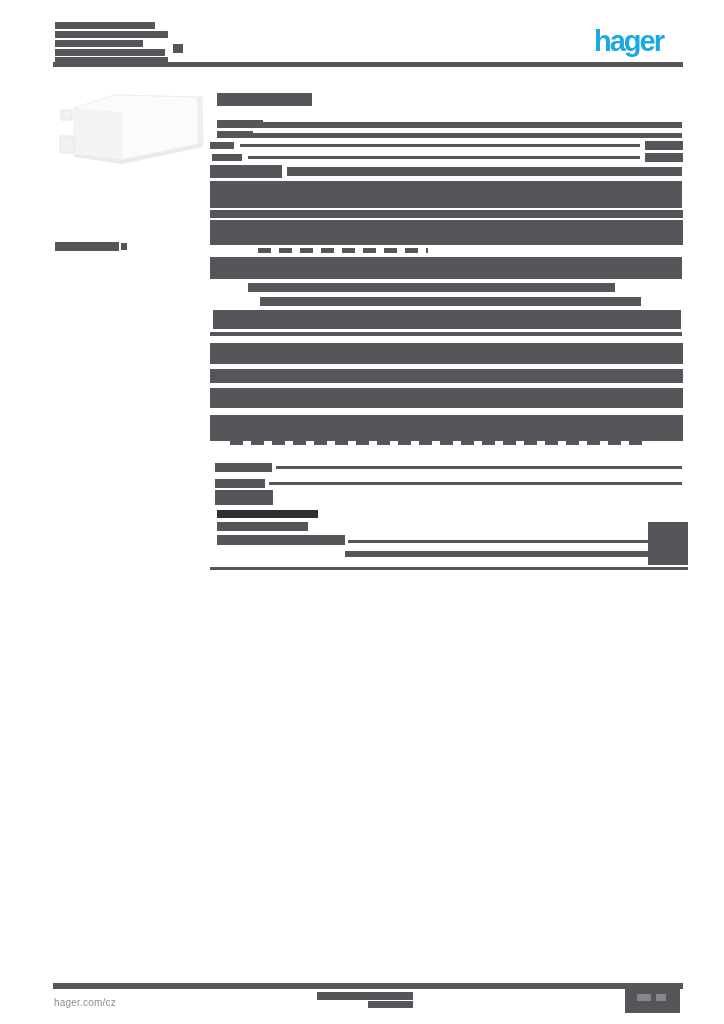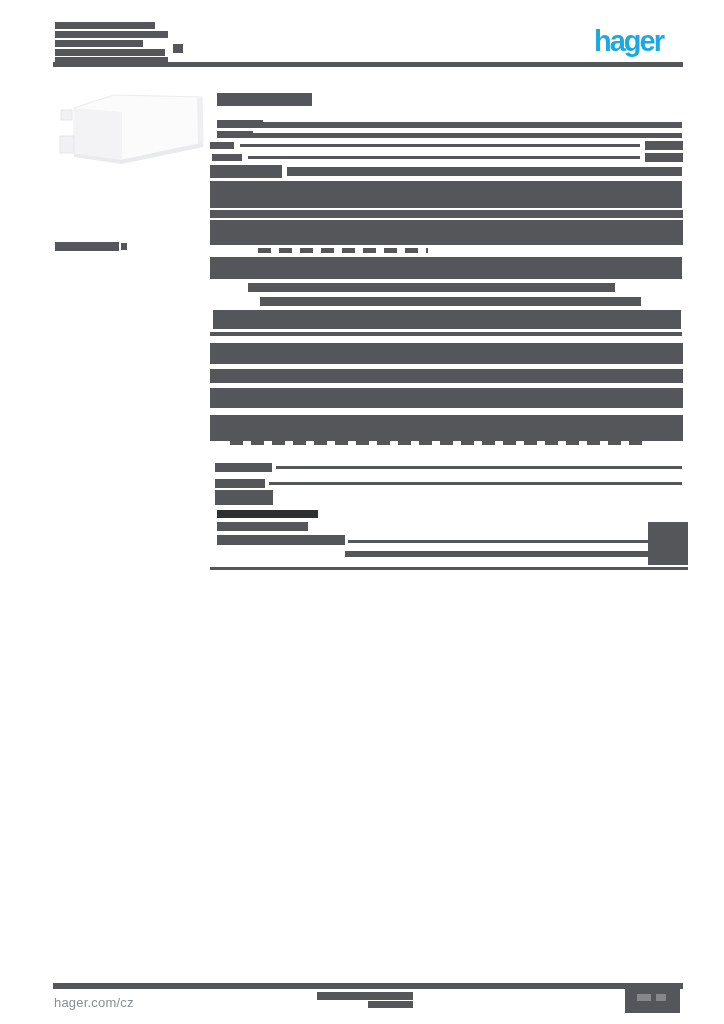--- a/index.html
+++ b/index.html
@@ -18,21 +18,21 @@
   .logo{
     position:absolute;left:583px;top:24px;width:80px;height:34px;
     color:#1ba9e1;font-size:29px;font-weight:bold;letter-spacing:-2px;
     line-height:34px;text-align:right;
   }
   .rule{position:absolute;background:#55565a;}
   .product{position:absolute;left:56px;top:86px;width:160px;height:84px;}
   .footer-sitebox{
     position:absolute;left:54px;top:991px;width:116px;height:23px;
     background:#ffffff;display:flex;align-items:center;
-    font-size:13px;color:#8a8f93;letter-spacing:0.2px;
+    font-size:10px;color:#8a8f93;letter-spacing:0.2px;
     text-decoration:none;
   }
   .footer-pagebox{
     position:absolute;left:625px;top:985px;width:55px;height:28px;
     background:#55565a;
   }
   .pagebox-mark{position:absolute;background:#85878b;}
 </style>
 </head>
 <body>

